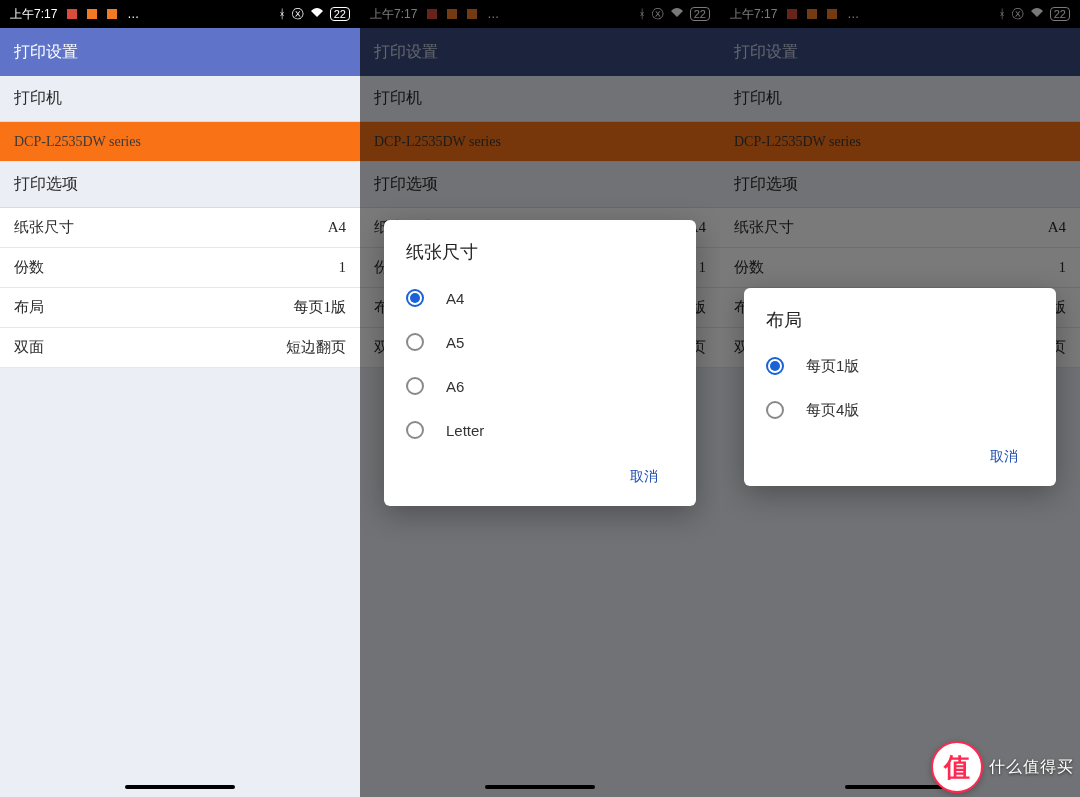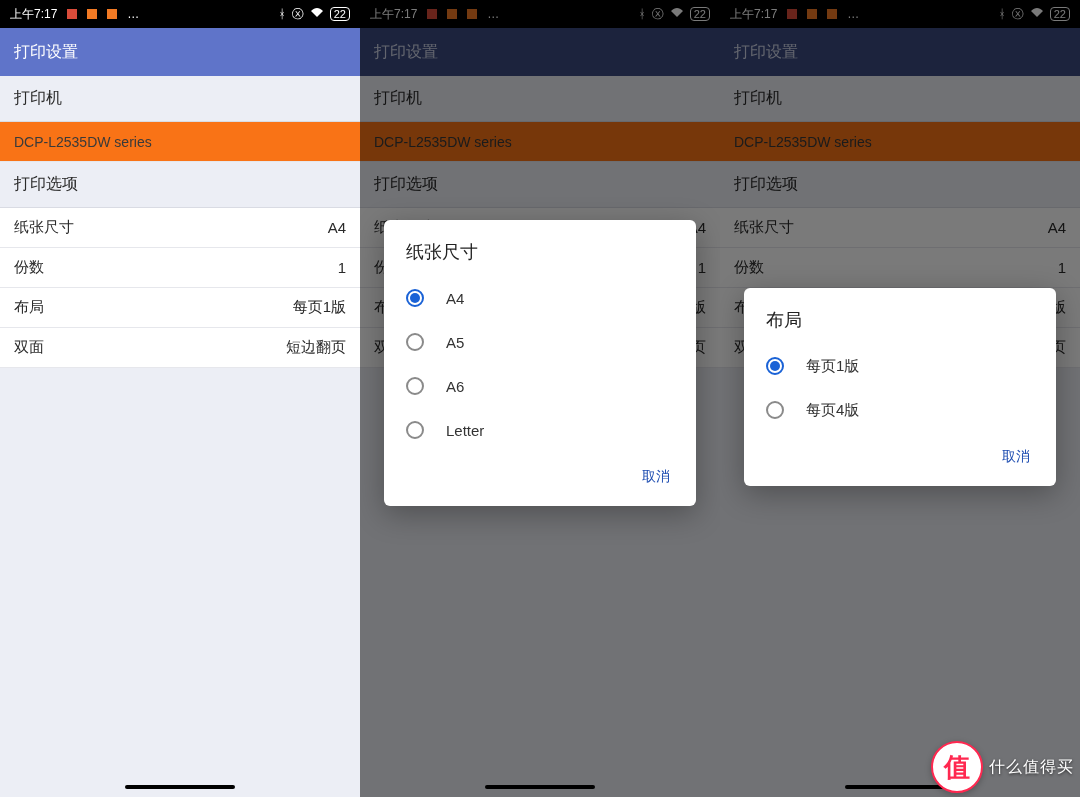--- a/index.html
+++ b/index.html
@@ -165,21 +165,21 @@
       width: 10px;
       height: 10px;
       background: #1a62d6;
       border-radius: 50%;
       top: 2px;
       left: 2px;
     }
     .dialog-actions {
       display: flex;
       justify-content: flex-end;
-      padding: 10px 18px 6px 18px;
+      padding: 10px 30px 6px 18px;
     }
     .dialog-cancel {
       font-size: 14px;
       color: #1a4ab0;
       padding: 6px 8px;
       cursor: pointer;
     }
     
     .phone-base {
       position: absolute;
@@ -218,20 +218,21 @@
       text-shadow: 0 1px 3px rgba(0,0,0,0.7);
       letter-spacing: 1px;
       padding-right: 4px;
     }
     .phone2 .app-header, .phone3 .app-header { background: #3b4a80; color: #cfd4e6; }
     .content-stack {
       display: flex;
       flex-direction: column;
       flex: 1;
       position: relative;
+      font-family: Liberation Serif, serif;
     }
   </style>
 </head>
 <body>
 
 <div class="container">
 
   <div class="phone">
     <div class="phone-base">
       <div class="status-bar">

